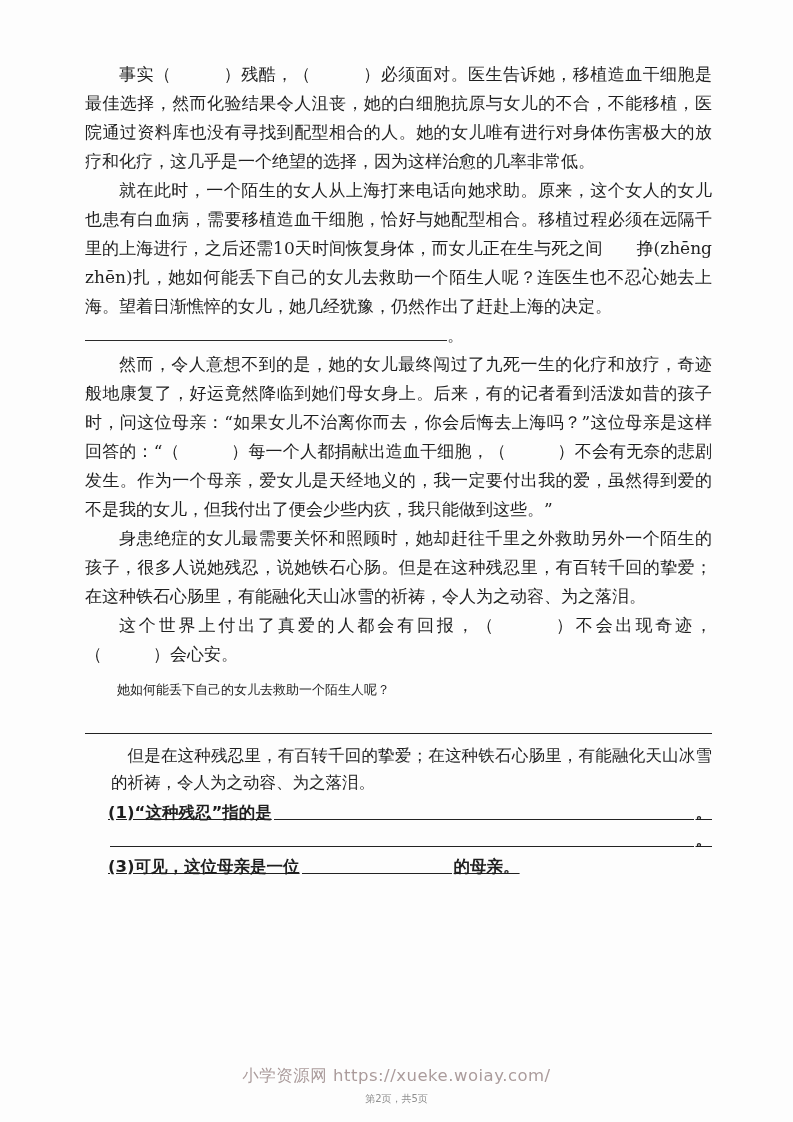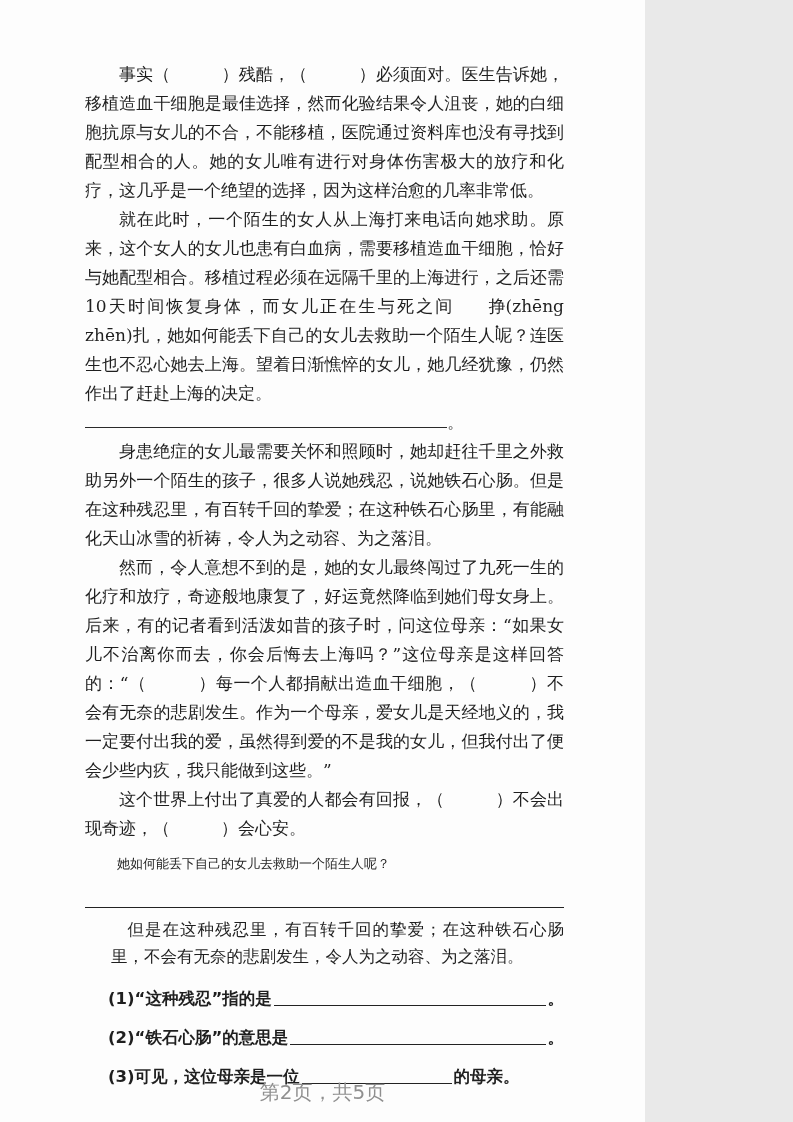--- a/index.html
+++ b/index.html
@@ -1,17 +1,17 @@
 <!DOCTYPE html>
 <html><head>
 <meta charset="utf-8">
 <style>
   html,body{margin:0;padding:0;background:#e9e9e9;}
   .page{
-    width:645px;height:1122px;background:#fdfdfd;position:relative;
+    width:793px;height:1122px;background:#fdfdfd;position:relative;
     box-sizing:border-box;padding:60px 81px 0 85px;
     font-family:"DejaVu Serif","Liberation Serif",serif;
     color:#1f1f1f;overflow:hidden;
   }
   
   .passage p{
     margin:0;font-size:17px;line-height:29px;
     text-align:justify;text-indent:2em;
   }
   .blank-line{text-indent:0 !important;}
@@ -35,76 +35,76 @@
     font-size:13px;line-height:21px;margin:10px 0 0 32px;
   }
   .answer-line{border-bottom:1.6px solid #222;height:20px;margin-top:13px;}
   .q4{margin-top:15px;}
   .q-quote{
     font-family:"DejaVu Serif","Liberation Serif",serif;font-weight:normal;
     font-size:16.5px;line-height:27px;margin:8px 0 0 26px;
     text-indent:1em;text-align:justify;
   }
   .sub-row{
-    display:flex;align-items:flex-end;margin:18px 0 0 23px;
+    display:flex;align-items:flex-end;margin:6px 0 0 23px;
     font-family:"DejaVu Sans","Liberation Sans",sans-serif;
-    font-weight:bold;font-size:16.5px;line-height:21px;
+    font-weight:bold;font-size:16.5px;line-height:21px;text-decoration:underline;
   }
   .sub-row .fill-blank{flex:1;border-bottom:1.4px solid #222;height:2px;margin:0 2px 3px 2px;}
   .sub-row .fixed-blank{width:150px;border-bottom:1.4px solid #222;height:2px;margin:0 2px 3px 2px;}
   
   .footer{position:absolute;left:0;right:0;bottom:16px;text-align:center;}
   .footer-site{
     font-family:"DejaVu Sans","Liberation Sans",sans-serif;
     font-size:16.5px;color:#ab9c9c;letter-spacing:0.5px;
   }
   .footer-page{
     font-family:"DejaVu Sans","Liberation Sans",sans-serif;
-    font-size:20px;color:#8f8f8f;margin-top:5px;
+    font-size:10px;color:#8f8f8f;margin-top:5px;
   }
 </style>
 </head>
 <body>
 
 <div class="page">
 
   <div class="passage">
     <p>事实（　　　）残酷，（　　　）必须面对。医生告诉她，移植造血干细胞是最佳选择，然而化验结果令人沮丧，她的白细胞抗原与女儿的不合，不能移植，医院通过资料库也没有寻找到配型相合的人。她的女儿唯有进行对身体伤害极大的放疗和化疗，这几乎是一个绝望的选择，因为这样治愈的几率非常低。</p>
 
     <p><span>就在此时，一个陌生的女人从上海打来电话向她求助。原来，这个女人的女儿也患有白血病，需要移植造血干细胞，恰好与她配型相合。移植过程必须在远隔千里的上海进行，之后还需10天时间恢复身体，而女儿正在生与死之间</span><span class="dotchar">挣</span><span>(zhēng　zhēn)扎，她如何能丢下自己的女儿去救助一个陌生人呢？连医生也不忍心她去上海。望着日渐憔悴的女儿，她几经犹豫，仍然作出了赶赴上海的决定。</span></p>
 
 
     <p class="blank-line"><span class="blank" style="width:362px"></span><span>。</span></p>
 
+    <p>然而，令人意想不到的是，她的女儿最终闯过了九死一生的化疗和放疗，奇迹般地康复了，好运竟然降临到她们母女身上。后来，有的记者看到活泼如昔的孩子时，问这位母亲：“如果女儿不治离你而去，你会后悔去上海吗？”这位母亲是这样回答的：“（　　　）每一个人都捐献出造血干细胞，（　　　）不会有无奈的悲剧发生。作为一个母亲，爱女儿是天经地义的，我一定要付出我的爱，虽然得到爱的不是我的女儿，但我付出了便会少些内疚，我只能做到这些。”</p>
     <p>身患绝症的女儿最需要关怀和照顾时，她却赶往千里之外救助另外一个陌生的孩子，很多人说她残忍，说她铁石心肠。但是在这种残忍里，有百转千回的挚爱；在这种铁石心肠里，有能融化天山冰雪的祈祷，令人为之动容、为之落泪。</p>
-    <p>然而，令人意想不到的是，她的女儿最终闯过了九死一生的化疗和放疗，奇迹般地康复了，好运竟然降临到她们母女身上。后来，有的记者看到活泼如昔的孩子时，问这位母亲：“如果女儿不治离你而去，你会后悔去上海吗？”这位母亲是这样回答的：“（　　　）每一个人都捐献出造血干细胞，（　　　）不会有无奈的悲剧发生。作为一个母亲，爱女儿是天经地义的，我一定要付出我的爱，虽然得到爱的不是我的女儿，但我付出了便会少些内疚，我只能做到这些。”</p>
     <p>这个世界上付出了真爱的人都会有回报，（　　　）不会出现奇迹，（　　　）会心安。</p>
   </div>
 
   <div class="questions">
     <div class="q-sentence">她如何能丢下自己的女儿去救助一个陌生人呢？</div>
     <div class="answer-line"></div>
 
-    <div class="q-quote">但是在这种残忍里，有百转千回的挚爱；在这种铁石心肠里，不会有无奈的悲剧发生，令人为之动容、为之落泪。</div>
+    <div class="q-quote">但是在这种残忍里，有百转千回的挚爱；在这种铁石心肠里，有能融化天山冰雪的祈祷，令人为之动容、为之落泪。</div>
 
     <div class="sub-row">
       <span>(1)“这种残忍”指的是</span>
       <span class="fill-blank"></span>
       <span>。</span>
     </div>
     <div class="sub-row">
-      <span>(2)“铁石心肠”的意思是</span>
       <span class="fill-blank"></span>
       <span>。</span>
     </div>
     <div class="sub-row">
       <span>(3)可见，这位母亲是一位</span>
       <span class="fixed-blank"></span>
       <span>的母亲。</span>
     </div>
 
   </div>
 
   <div class="footer">
+    <div class="footer-site">小学资源网 https://xueke.woiay.com/</div>
     <div class="footer-page">第2页，共5页</div>
   </div>
 
 </div>
 
 </body></html>

